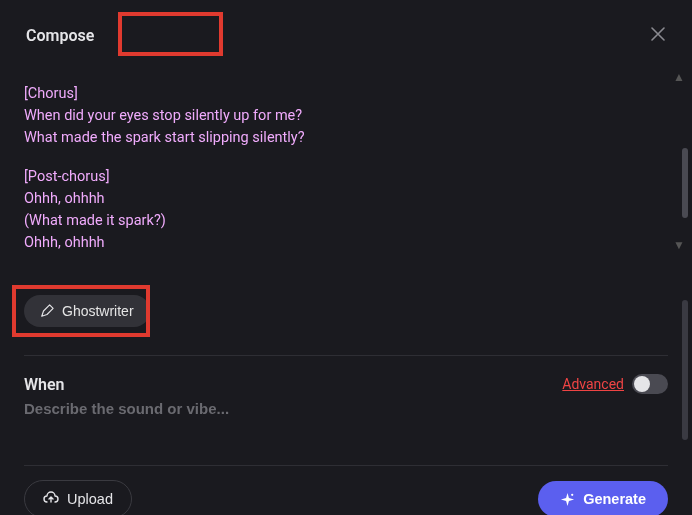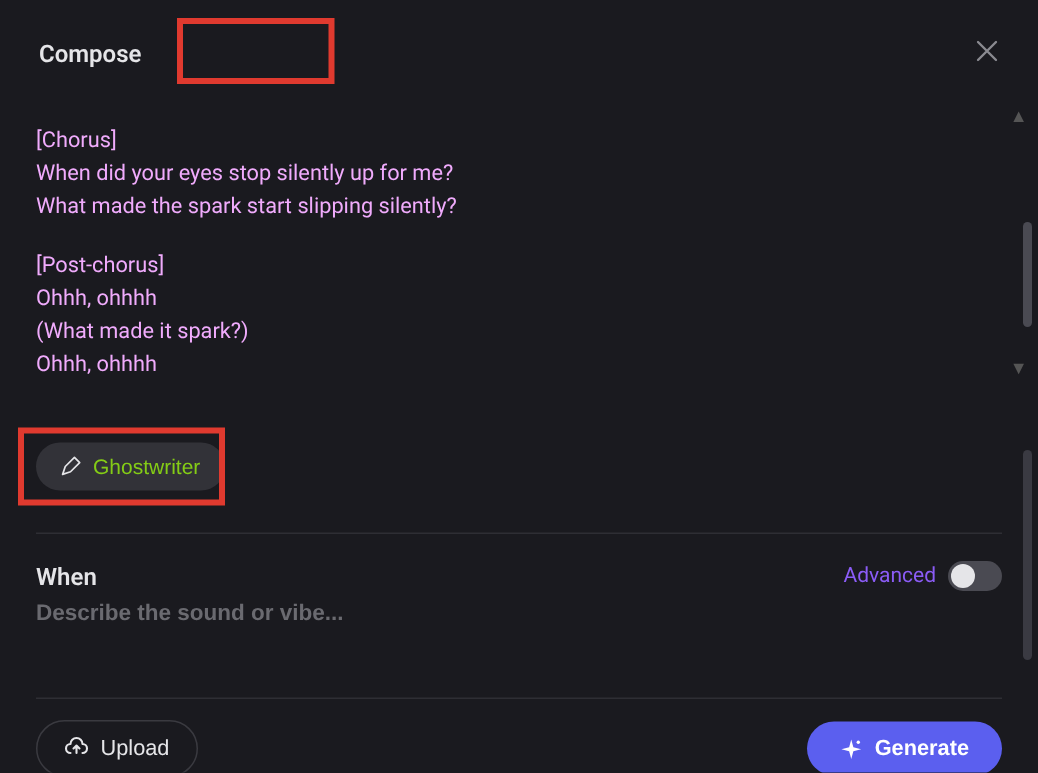--- a/index.html
+++ b/index.html
@@ -87,21 +87,21 @@
       width: fit-content;
     }
     .ghostwriter-btn {
       display: inline-flex;
       align-items: center;
       gap: 8px;
       background: #323238;
       border: none;
       border-radius: 20px;
       padding: 8px 16px;
-      color: #84cc16;
+      color: #e5e5e5;
       font-size: 14px;
       font-weight: 500;
       cursor: pointer;
     }
     .highlight-box-ghost {
       position: absolute;
       border: 4px solid #e03a2f;
       top: -10px;
       left: -12px;
       width: 138px;
@@ -124,21 +124,22 @@
       font-weight: 600;
       color: #e5e5e8;
     }
     .advanced-wrap {
       display: flex;
       align-items: center;
       gap: 8px;
     }
     .advanced-label {
       font-size: 14px;
-      color: #8b5cf6;
+      color: #ef4444;
+      text-decoration: underline;
     }
     .toggle {
       width: 36px;
       height: 20px;
       background: #4a4a52;
       border-radius: 10px;
       position: relative;
       cursor: pointer;
     }
     .toggle-knob {

